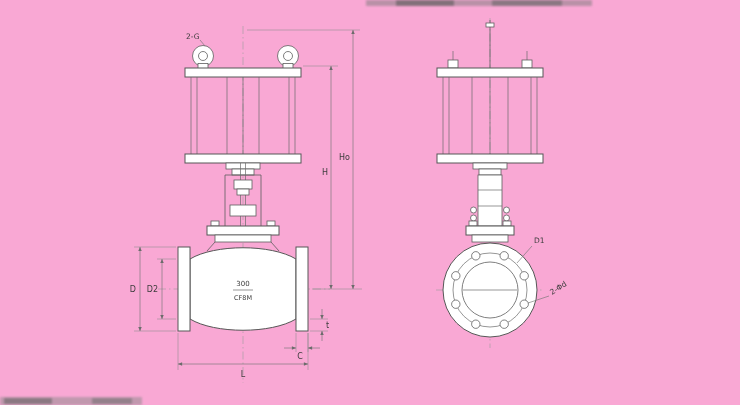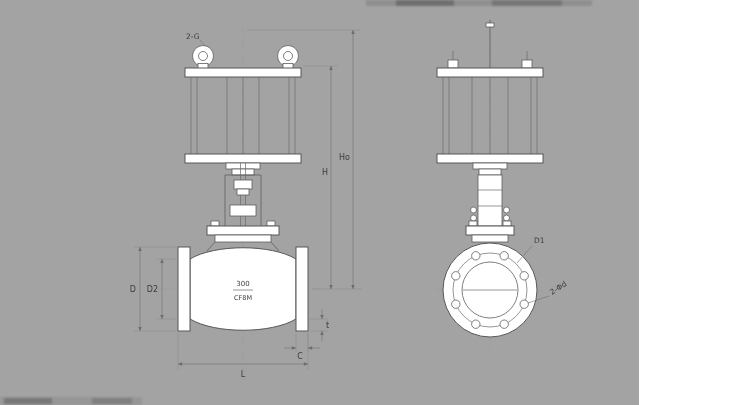--- a/index.html
+++ b/index.html
@@ -1,16 +1,16 @@
 <!DOCTYPE html>
 <html><head>
 <meta charset="utf-8">
 <style>
   html,body{margin:0;padding:0;background:#fff;}
-  #stage{position:relative;width:639px;height:405px;background:#a3a3a3;overflow:hidden;text-align:center;}
+  #stage{position:relative;width:740px;height:405px;background:#f9a8d4;overflow:hidden;text-align:center;}
   svg{display:block;}
   text{font-family:"DejaVu Sans","Liberation Sans",sans-serif;fill:#3c3c3c;}
   .t8{font-size:8px;} .t75{font-size:7.5px;} .t7{font-size:7px;} .t65{font-size:6.5px;}
   .lnf{fill:#ffffff;stroke:#565656;stroke-width:1;}
   .det{fill:#ffffff;stroke:#5e5e5e;stroke-width:.8;}
   .thin{fill:none;stroke:#6a6a6a;stroke-width:.7;}
   .dim{fill:none;stroke:#757575;stroke-width:.65;}
   .ext{fill:none;stroke:#8c8c8c;stroke-width:.55;}
   .cl{fill:none;stroke:#9a9a9a;stroke-width:.6;stroke-dasharray:8 3 1.5 3;}
 </style>

